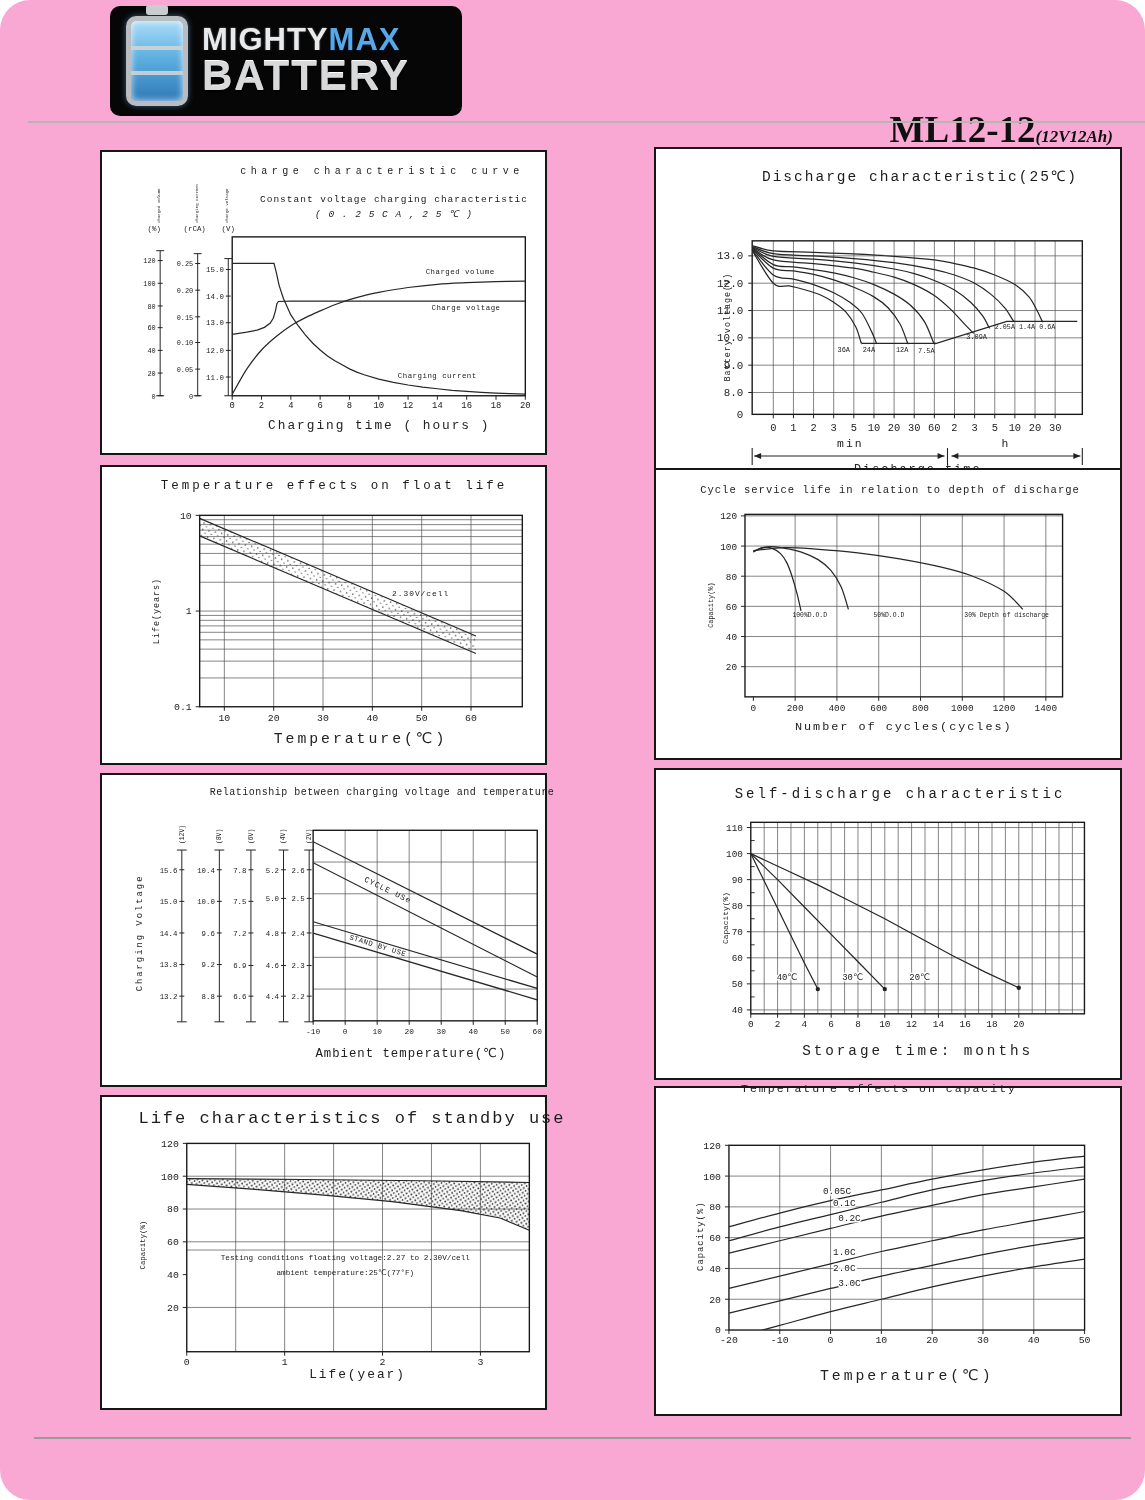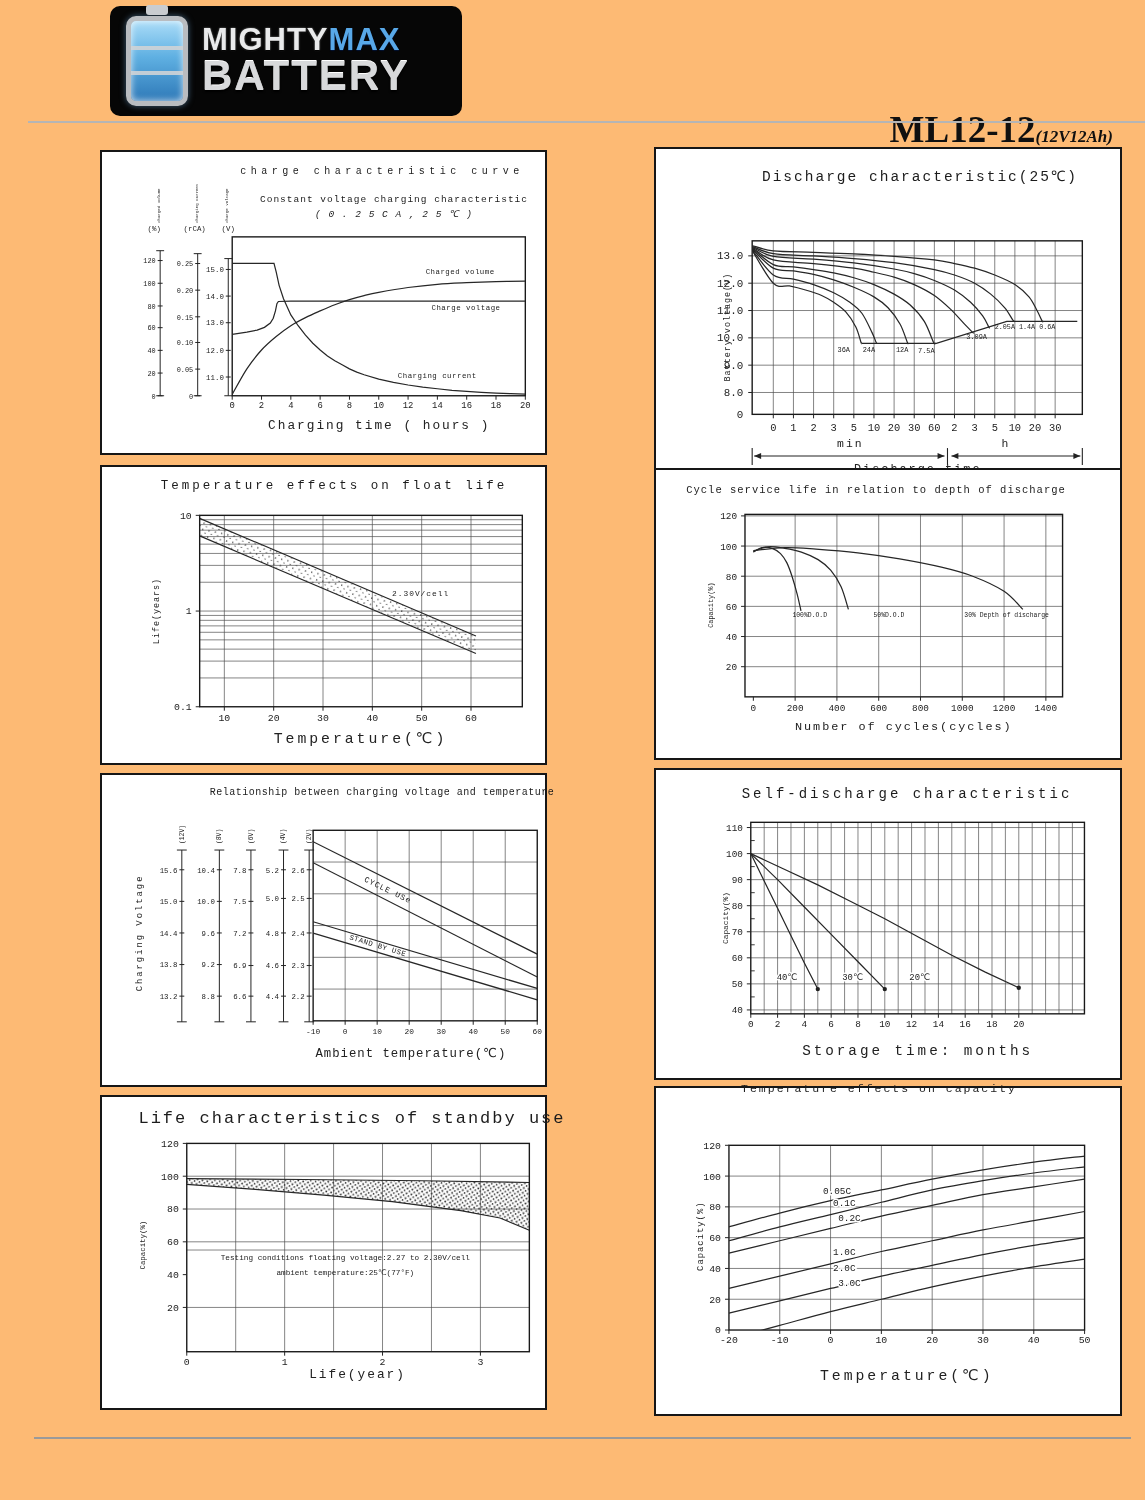--- a/index.html
+++ b/index.html
@@ -1,17 +1,17 @@
 <!DOCTYPE html>
 <html><head>
 <meta charset="utf-8">
 <style>
   html,body{margin:0;padding:0;background:#ffffff;}
-  .page{position:relative;width:1145px;height:1500px;background:#fdba74;overflow:hidden;
-        font-family:"Liberation Mono","DejaVu Sans Mono",monospace;color:#222;}
+  .page{position:relative;width:1145px;height:1500px;background:#f9a8d4;overflow:hidden;
+        font-family:"Liberation Mono","DejaVu Sans Mono",monospace;color:#222;border-radius:30px;}
   .rule{position:absolute;height:2px;background:#b5b5b5;}
   .hdr-rule{left:28px;right:0;top:121px;}
   .bot-rule{left:34px;right:14px;top:1437px;background:#9a9a9a;}
   
   .logo{position:absolute;left:110px;top:6px;width:352px;height:110px;background:#060606;
         border-radius:10px;display:flex;align-items:center;padding-left:16px;box-sizing:border-box;}
   .batt{position:relative;width:52px;height:80px;border:5px solid #b9bcc0;border-radius:10px;
         background:linear-gradient(180deg,#aadcf8 0%,#5fb0e2 45%,#2e79b8 100%);
         box-shadow:inset 0 0 7px rgba(255,255,255,.8),0 0 6px rgba(120,180,230,.5);}
   .batt:before{content:"";position:absolute;top:-16px;left:50%;transform:translateX(-50%);
@@ -305,21 +305,21 @@
         <line x1="94" y1="146" x2="98" y2="146" stroke="#222" stroke-width="1"></line>
         <text x="90" y="149.5" font-size="10" text-anchor="end" fill="#222">1</text>
         <line x1="94" y1="243" x2="98" y2="243" stroke="#222" stroke-width="1"></line>
         <text x="90" y="246.5" font-size="10" text-anchor="end" fill="#222">0.1</text>
         <text x="293" y="130.34730378320745" font-size="8" text-anchor="start" fill="#222" style="letter-spacing: 1px;">2.30V/cell</text>
         <text x="57" y="146" font-size="8.5" text-anchor="middle" fill="#222" transform="rotate(-90 57 146)" style="letter-spacing: 1px;">Life(years)</text>
         <text x="261" y="280" font-size="15" text-anchor="middle" fill="#222" style="letter-spacing: 3px;">Temperature(℃)</text>
       </svg>
     </div>
   <div class="panel" style="left: 654px; top: 468px; width: 468px; height: 292px;">
-    <div class="ct" style="left: 220px; top: 14px; font-size: 10.5px; letter-spacing: 1px; text-align: center;">Cycle service life in relation to depth of discharge</div>
+    <div class="ct" style="left: 234px; top: 14px; font-size: 10.5px; letter-spacing: 1px; text-align: center;">Cycle service life in relation to depth of discharge</div>
   <svg class="chart" viewBox="0 0 468 292">
         <defs>
           <clipPath id="clip3">
             <rect x="89" y="45" width="322" height="185"></rect>
           </clipPath>
         </defs>
         <line x1="139.8421052631579" y1="45" x2="139.8421052631579" y2="230" stroke="#4d4d4d" stroke-width="0.7"></line>
         <line x1="182.21052631578948" y1="45" x2="182.21052631578948" y2="230" stroke="#4d4d4d" stroke-width="0.7"></line>
         <line x1="224.57894736842104" y1="45" x2="224.57894736842104" y2="230" stroke="#4d4d4d" stroke-width="0.7"></line>
         <line x1="266.94736842105266" y1="45" x2="266.94736842105266" y2="230" stroke="#4d4d4d" stroke-width="0.7"></line>
@@ -481,21 +481,21 @@
         <line x1="206.5" y1="224" x2="211.5" y2="224" stroke="#222" stroke-width="1"></line>
         <text x="204.5" y="226.8" font-size="7.5" text-anchor="end" fill="#222">2.2</text>
         <text x="211" y="70" font-size="6.5" text-anchor="start" fill="#222" transform="rotate(-90 211 70)">(2V)</text>
         <text x="287.5857142857143" y="118.72500000000002" font-size="8" text-anchor="middle" fill="#222" transform="rotate(26 287.5857142857143 118.72500000000002)" style="letter-spacing: 1px;">CYCLE USe</text>
         <text x="277.85714285714283" y="175.01666666666665" font-size="7.5" text-anchor="middle" fill="#222" transform="rotate(17 277.85714285714283 175.01666666666665)" style="letter-spacing: 0.5px;">STAND BY USE</text>
         <text x="40" y="160" font-size="9" text-anchor="middle" fill="#222" transform="rotate(-90 40 160)" style="letter-spacing: 2px;">Charging Voltage</text>
         <text x="312" y="286" font-size="12.5" text-anchor="middle" fill="#222" style="letter-spacing: 1px;">Ambient temperature(℃)</text>
       </svg>
     </div>
   <div class="panel" style="left: 654px; top: 768px; width: 468px; height: 312px;">
-    <div class="ct" style="left: 251px; top: 16px; font-size: 14px; letter-spacing: 3px;">Self-discharge characteristic</div>
+    <div class="ct" style="left: 244px; top: 16px; font-size: 14px; letter-spacing: 3px;">Self-discharge characteristic</div>
   <svg class="chart" viewBox="0 0 468 312">
         <defs>
           <clipPath id="clip5">
             <rect x="95" y="53" width="338" height="194"></rect>
           </clipPath>
         </defs>
         <line x1="108.57429718875503" y1="53" x2="108.57429718875503" y2="247" stroke="#4d4d4d" stroke-width="0.7"></line>
         <line x1="122.14859437751004" y1="53" x2="122.14859437751004" y2="247" stroke="#4d4d4d" stroke-width="0.7"></line>
         <line x1="135.72289156626505" y1="53" x2="135.72289156626505" y2="247" stroke="#4d4d4d" stroke-width="0.7"></line>
         <line x1="149.29718875502007" y1="53" x2="149.29718875502007" y2="247" stroke="#4d4d4d" stroke-width="0.7"></line>

